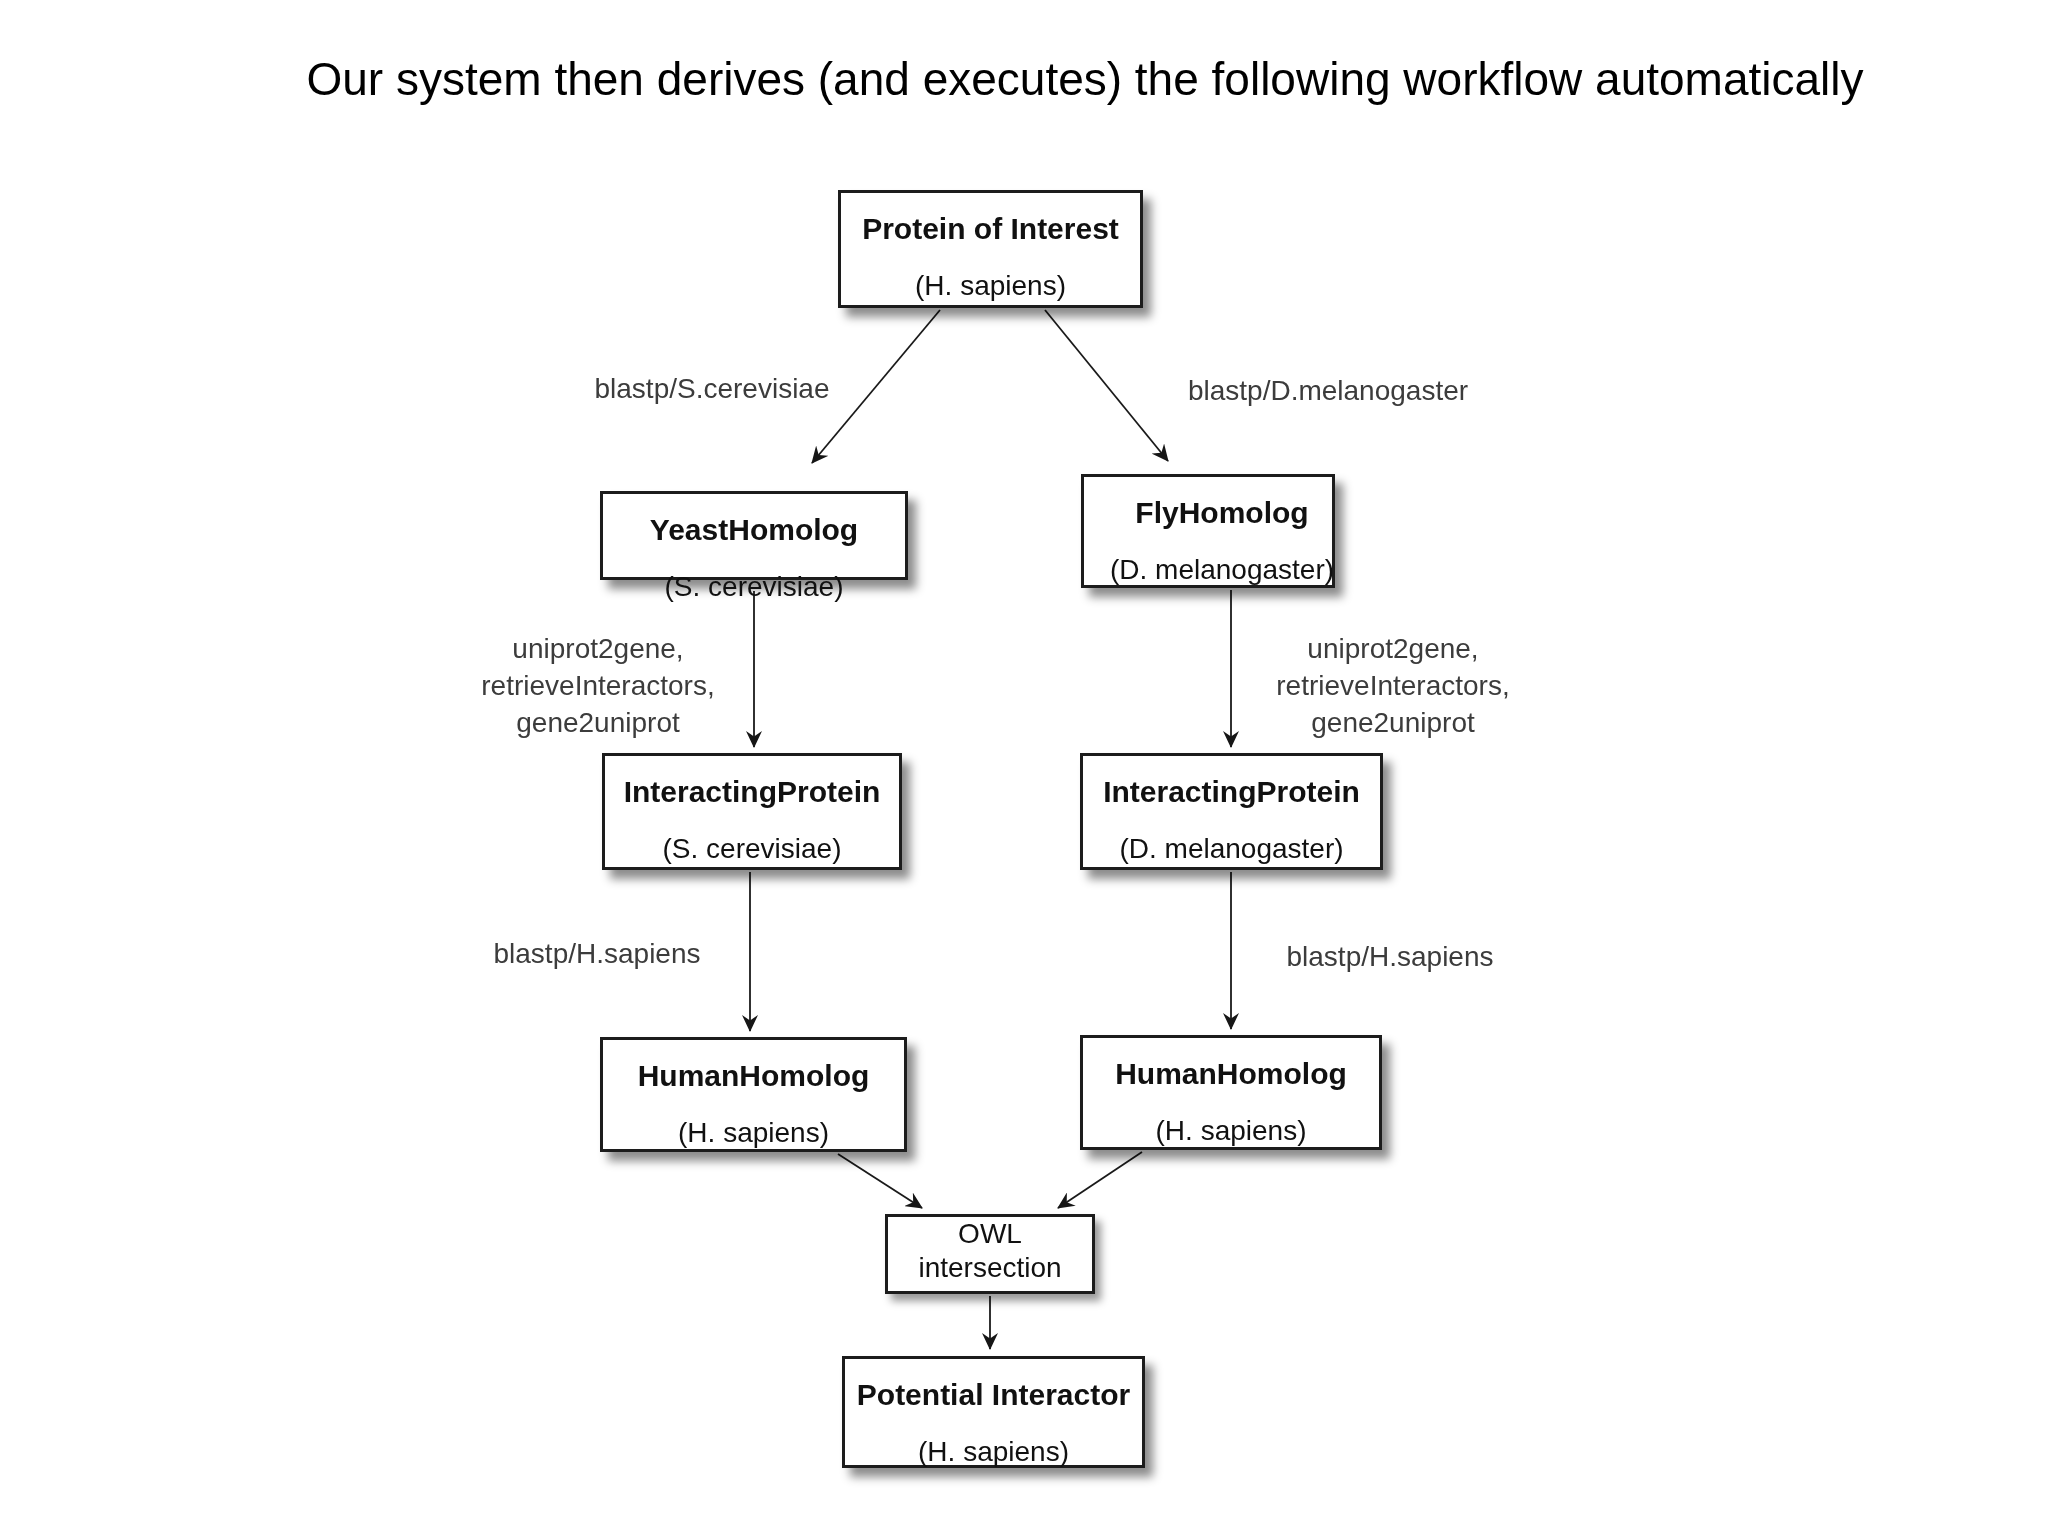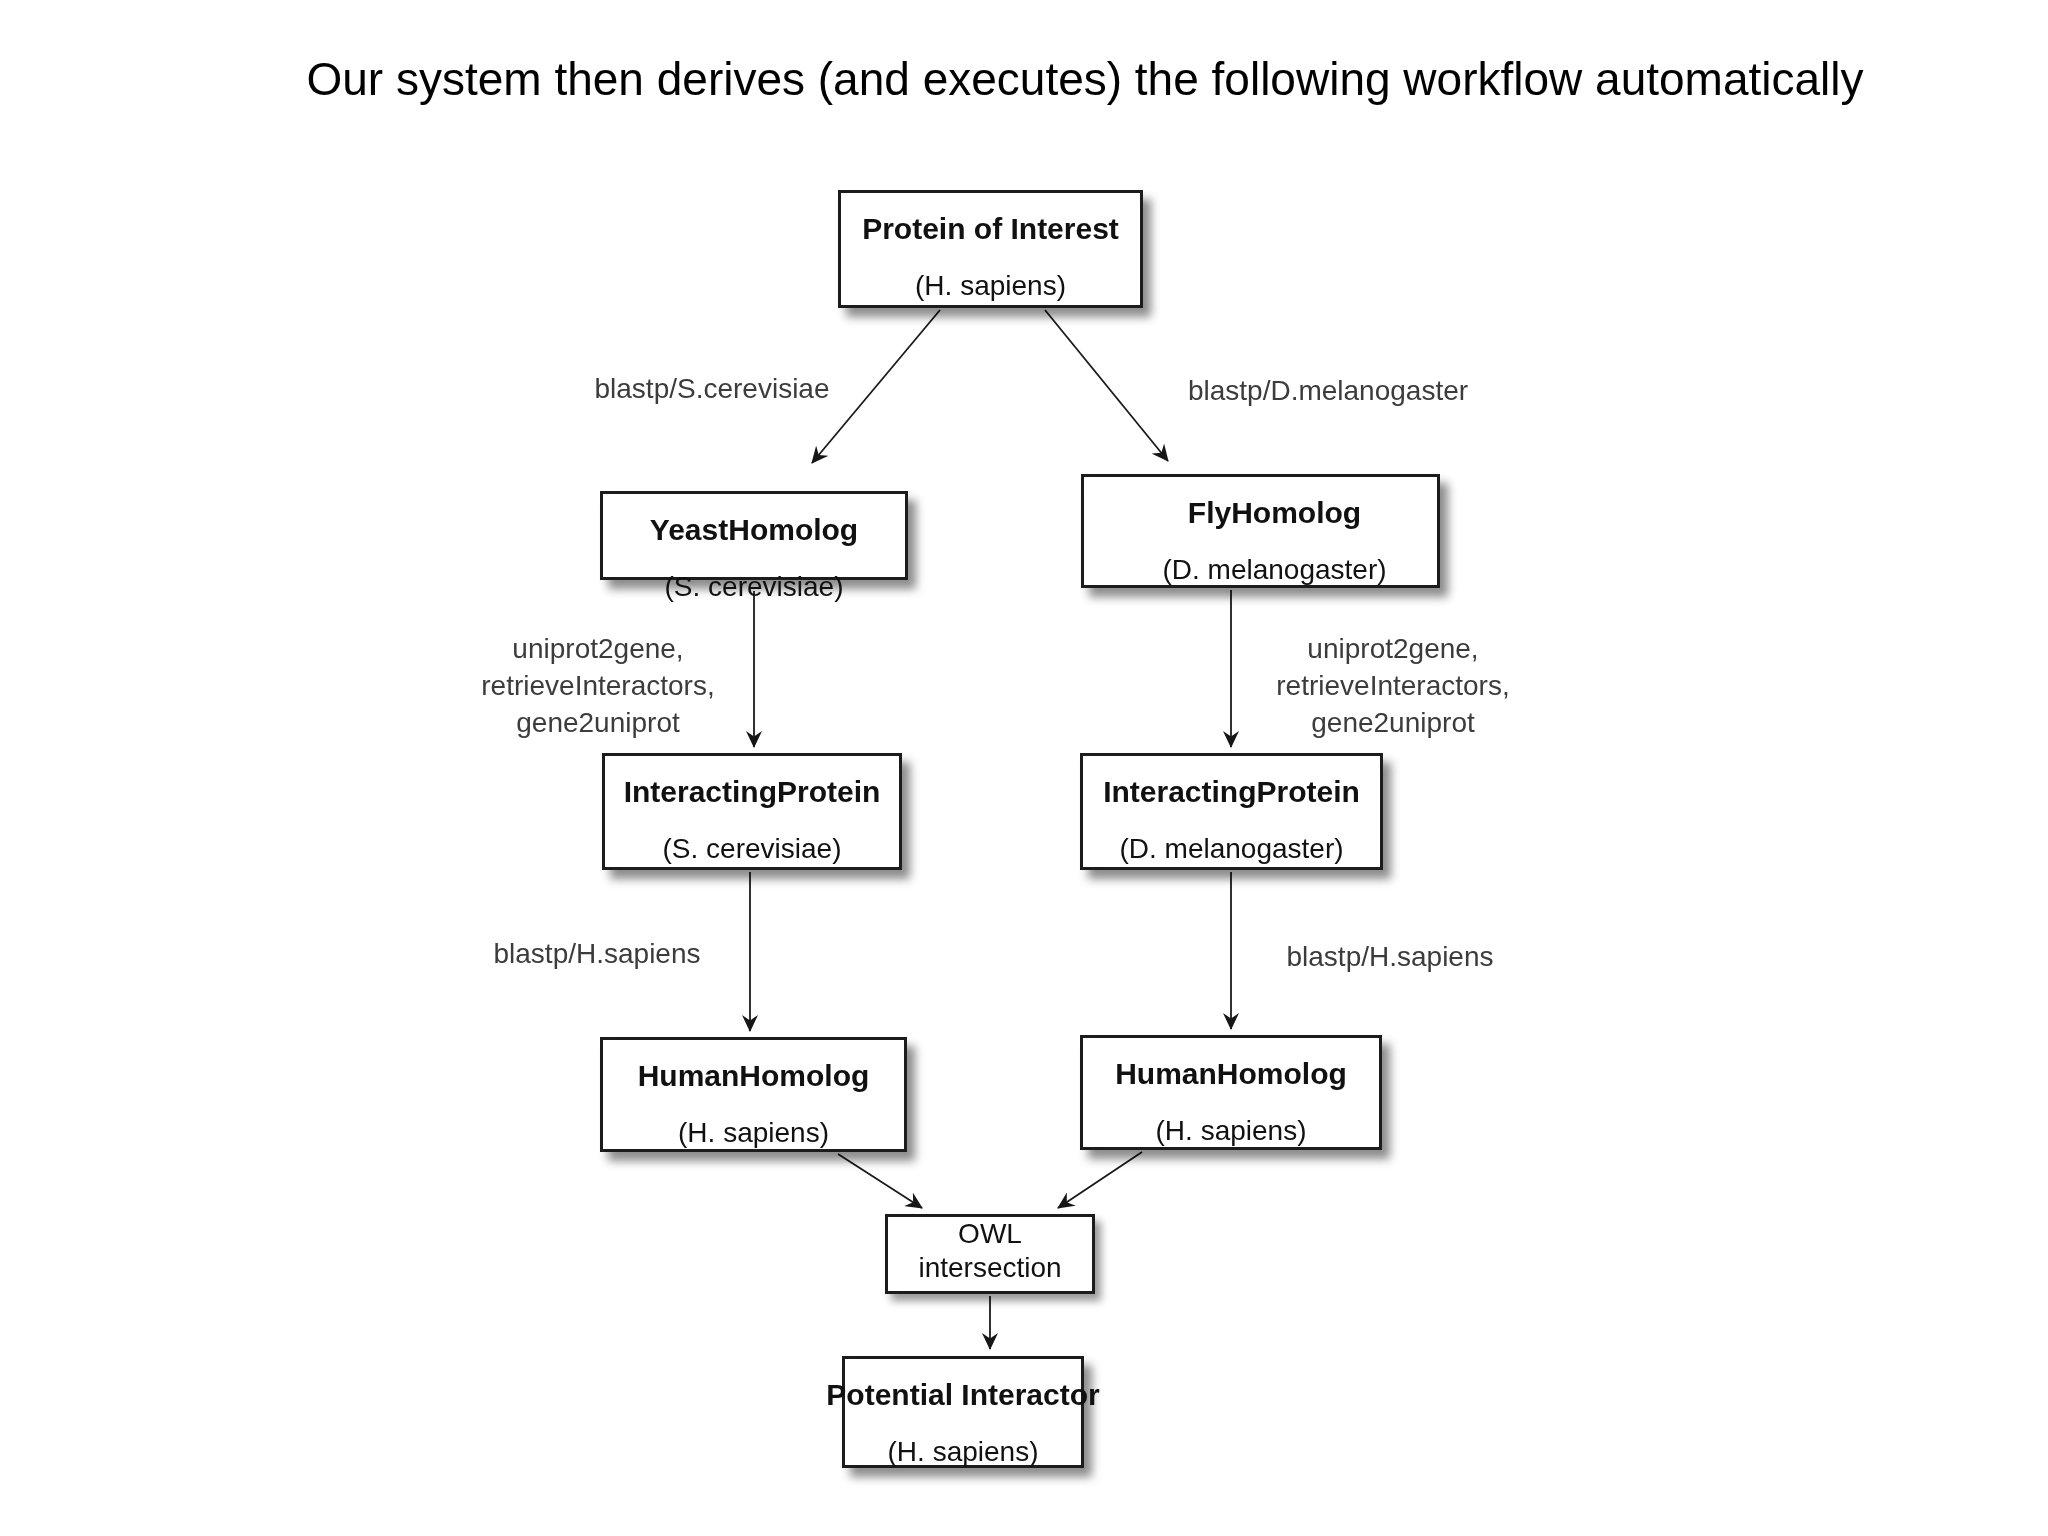--- a/index.html
+++ b/index.html
@@ -42,29 +42,29 @@
     font-size:28px;line-height:34px;color:var(--text);
     white-space:nowrap;
   }
   .node-plain{
     font-size:28px;line-height:34px;color:var(--text);
     white-space:pre-line;margin-top:4px;
   }
   
   #n-poi  {left:838px;  top:190px;  width:305px; height:118px;}
   #n-yeast{left:600px;  top:491px;  width:308px; height:89px;}
-  #n-fly  {left:1081px; top:474px;  width:359px; height:114px;padding-left:28px;}
+  #n-fly  {left:1081px; top:474px;  width:254px; height:114px;padding-left:28px;}
   #n-ipy  {left:602px;  top:753px;  width:300px; height:117px;}
   #n-ipf  {left:1080px; top:753px;  width:303px; height:117px;}
   #n-hhl  {left:600px;  top:1037px; width:307px; height:115px;}
   #n-hhr  {left:1080px; top:1035px; width:302px; height:115px;}
   #n-owl  {left:885px;  top:1214px; width:210px; height:80px;
            justify-content:flex-start; box-shadow:6px 7px 8px rgba(0,0,0,0.4);}
   #n-owl .node-plain{margin-top:0;}
-  #n-pi   {left:842px;  top:1356px; width:242px; height:112px;}
+  #n-pi   {left:842px;  top:1356px; width:303px; height:112px;}
   
   .edge-label{
     position:absolute;transform:translate(-50%,-50%);
     font-size:28px;line-height:37px;color:var(--edge-text);
     text-align:center;white-space:pre-line;
   }
   #e-blastp-yeast {left:672px;  top:388px;margin-left:40px;}
   #e-blastp-fly   {left:1328px; top:390px;}
   #e-uniprot-left {left:598px;  top:685px;}
   #e-uniprot-right{left:1393px; top:685px;}

